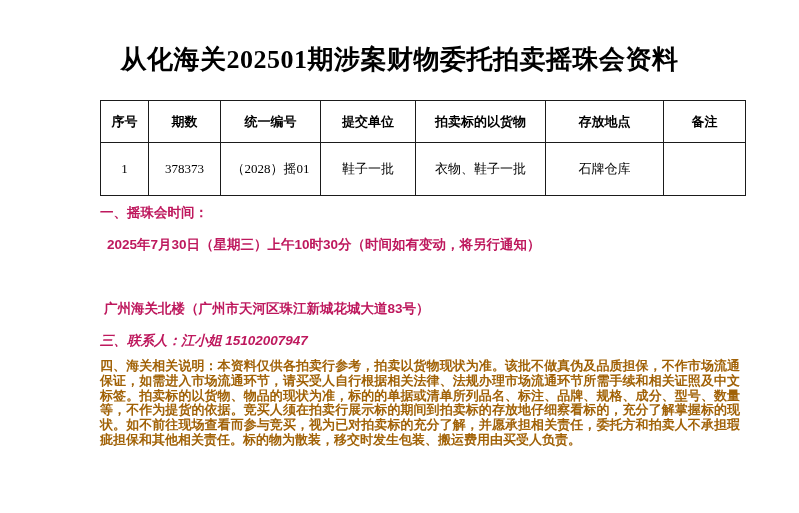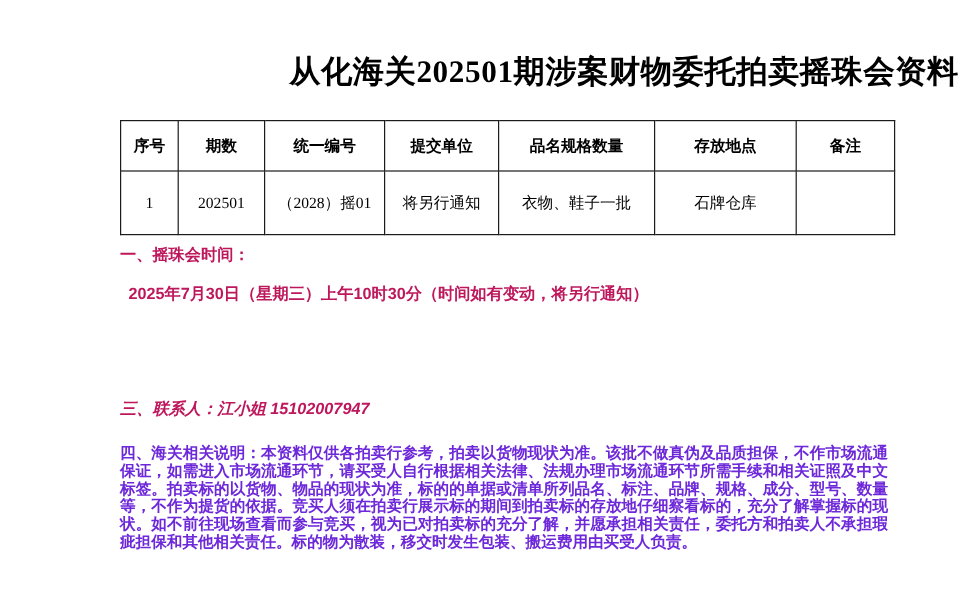--- a/index.html
+++ b/index.html
@@ -12,21 +12,21 @@
   .page {
     position: relative;
     width: 799px; height: 513px;
     background: #ffffff;
     overflow: hidden;
   }
   .doc-title {
     position: absolute;
     top: 42px; left: 0;
     width: 100%;
-    text-align: right;
+    text-align: center;
     font-family: "Liberation Serif", "DejaVu Serif", serif;
     font-weight: bold;
     font-size: 26px;
     letter-spacing: 0.5px;
     color: #000;
     white-space: nowrap;
   }
   table.auction-table {
     position: absolute;
     left: 100px; top: 100px;
@@ -63,27 +63,27 @@
     color: #be185d;
   }
   .sec.indent { left: 107px; text-align: right; }
   .sec-heading-time   { top: 204px; }
   .sec-body-time      { top: 236px; }
   .sec-heading-venue  { top: 268px; }
   .sec-body-venue     { top: 300px; left: 104px; }
   .sec-contact        { top: 332px; font-style: italic; }
   .notes-paragraph {
     position: absolute;
-    left: 100px; top: 371px;
+    left: 100px; top: 359px;
     width: 640px;
     font-weight: bold;
     font-size: 13px;
     line-height: 14.8px;
     text-align: justify;
-    color: #6d28d9;
+    color: #a16207;
     margin: 0;
   }
 </style>
 </head>
 <body>
 
 <div class="page">
 
   <div class="doc-title">从化海关202501期涉案财物委托拍卖摇珠会资料</div>
 
@@ -96,41 +96,42 @@
         <col style="width:130px">
         <col style="width:118px">
       <col style="width:82px">
     </colgroup>
     <thead>
       <tr>
         <th>序号</th>
         <th>期数</th>
         <th>统一编号</th>
         <th>提交单位</th>
-        <th>品名规格数量</th>
+        <th>拍卖标的以货物</th>
         <th>存放地点</th>
         <th>备注</th>
       </tr>
     </thead>
     <tbody>
       <tr>
         <td>1</td>
-        <td>202501</td>
+        <td>378373</td>
         <td>（2028）摇01</td>
-        <td>将另行通知</td>
+        <td>鞋子一批</td>
         <td>衣物、鞋子一批</td>
         <td>石牌仓库</td>
         <td></td>
       </tr>
     </tbody>
   </table>
 
   <div class="sec sec-heading-time">一、摇珠会时间：</div>
 
   <div class="sec indent sec-body-time">2025年7月30日（星期三）上午10时30分（时间如有变动，将另行通知）</div>
 
 
+  <div class="sec sec-body-venue">广州海关北楼（广州市天河区珠江新城花城大道83号）</div>
 
   <div class="sec sec-contact">三、联系人：江小姐  15102007947</div>
 
   <p class="notes-paragraph"><span>四、海关相关说明：</span><span>本资料仅供各拍卖行参考，拍卖以货物现状为准。该批不做真伪及品质担保，不作市场流通保证，如需进入市场流通环节，请买受人自行根据相关法律、法规办理市场流通环节所需手续和相关证照及中文标签。拍卖标的以货物、物品的现状为准，标的的单据或清单所列品名、标注、品牌、规格、成分、型号、数量等，不作为提货的依据。竞买人须在拍卖行展示标的期间到拍卖标的存放地仔细察看标的，充分了解掌握标的现状。如不前往现场查看而参与竞买，视为已对拍卖标的充分了解，并愿承担相关责任，委托方和拍卖人不承担瑕疵担保和其他相关责任。标的物为散装，移交时发生包装、搬运费用由买受人负责。</span></p>
 
 </div>
 
 </body></html>

